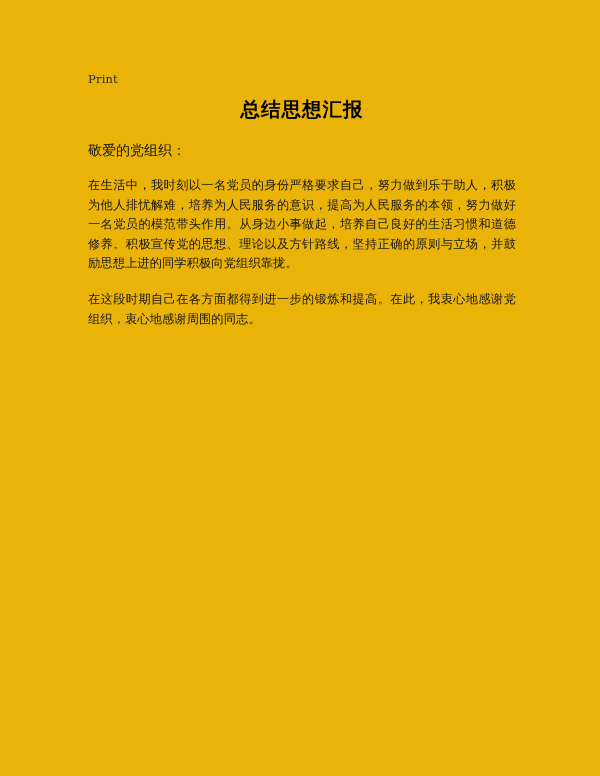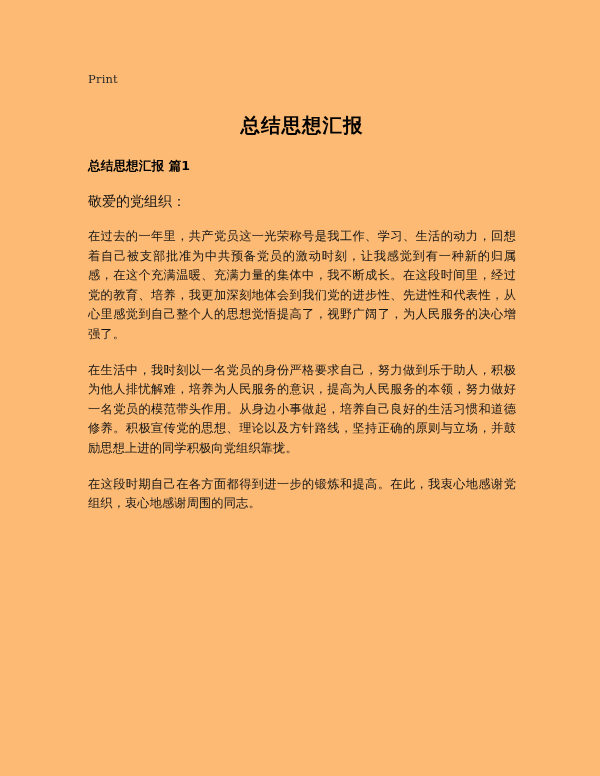--- a/index.html
+++ b/index.html
@@ -14,21 +14,21 @@
     overflow: hidden;
     font-family: "DejaVu Sans", "Liberation Sans", sans-serif;
     color: #111111;
     -webkit-font-smoothing: antialiased;
   }
 
   .page {
     position: relative;
     width: 600px;
     height: 776px;
-    background: #fdba74;
+    background: #eab308;
     box-sizing: border-box;
   }
 
   
   .print-bar {
     position: absolute;
     left: 88px;
     top: 70px;
     height: 16px;
     line-height: 16px;
@@ -44,21 +44,21 @@
 
   
   .content {
     position: absolute;
     left: 88px;
     top: 96px;
     width: 428px;
   }
 
   .doc-title {
-    margin: 16px;
+    margin: 0;
     padding: 0;
     text-align: center;
     font-size: 19.5px;
     font-weight: 700;
     line-height: 28px;
     letter-spacing: 1px;
     color: #000000;
     font-family: "DejaVu Sans", "Liberation Sans", sans-serif;
   }
 
@@ -104,26 +104,24 @@
 
   <div class="print-bar">
     <a class="print-link" href="#">Print</a>
   </div>
 
   <div class="content">
 
     <h1 class="doc-title">总结思想汇报</h1>
 
 
-    <div class="section-heading">总结思想汇报 篇1</div>
 
     <div class="salutation">敬爱的党组织：</div>
 
 
-    <p class="body-para">在过去的一年里，共产党员这一光荣称号是我工作、学习、生活的动力，回想着自己被支部批准为中共预备党员的激动时刻，让我感觉到有一种新的归属感，在这个充满温暖、充满力量的集体中，我不断成长。在这段时间里，经过党的教育、培养，我更加深刻地体会到我们党的进步性、先进性和代表性，从心里感觉到自己整个人的思想觉悟提高了，视野广阔了，为人民服务的决心增强了。</p>
 
 
     <p class="body-para">在生活中，我时刻以一名党员的身份严格要求自己，努力做到乐于助人，积极为他人排忧解难，培养为人民服务的意识，提高为人民服务的本领，努力做好一名党员的模范带头作用。从身边小事做起，培养自己良好的生活习惯和道德修养。积极宣传党的思想、理论以及方针路线，坚持正确的原则与立场，并鼓励思想上进的同学积极向党组织靠拢。</p>
 
     <p class="body-para">在这段时期自己在各方面都得到进一步的锻炼和提高。在此，我衷心地感谢党组织，衷心地感谢周围的同志。</p>
 
   </div>
 </div>
 
 </body></html>

